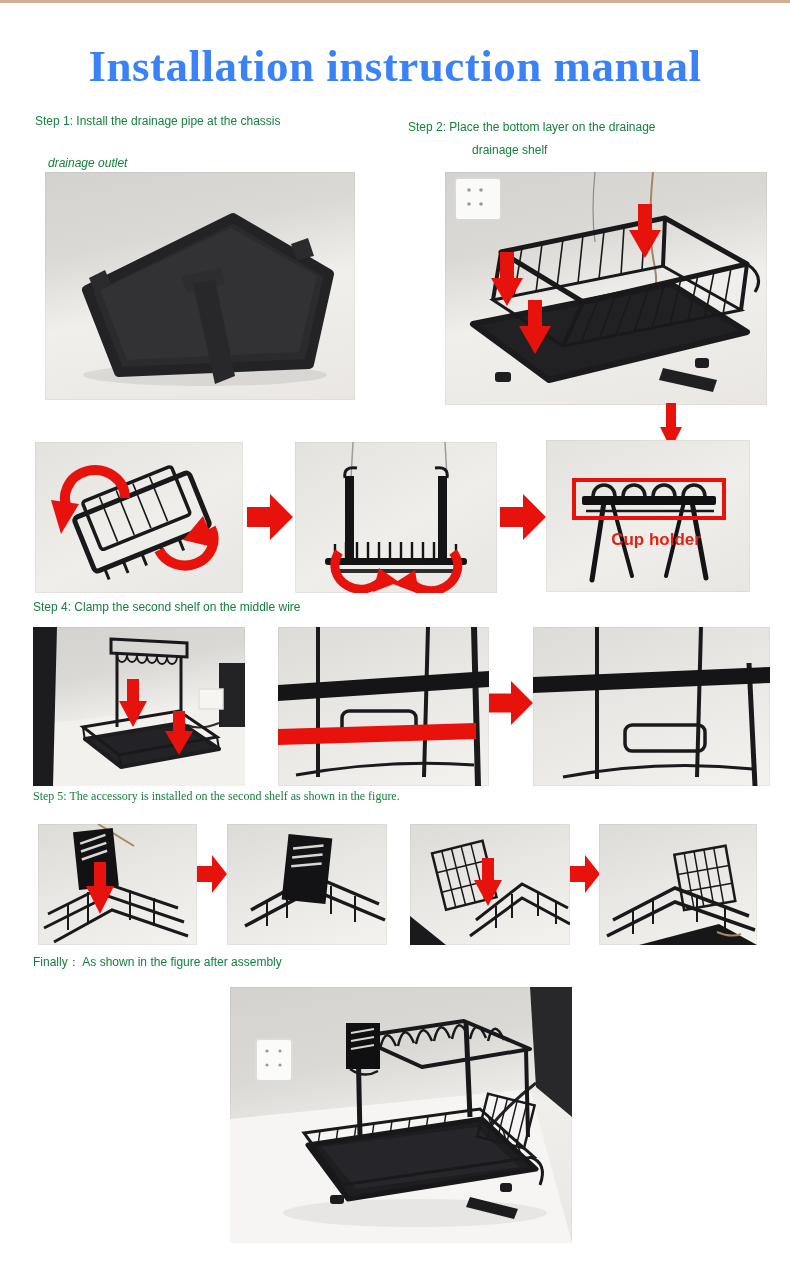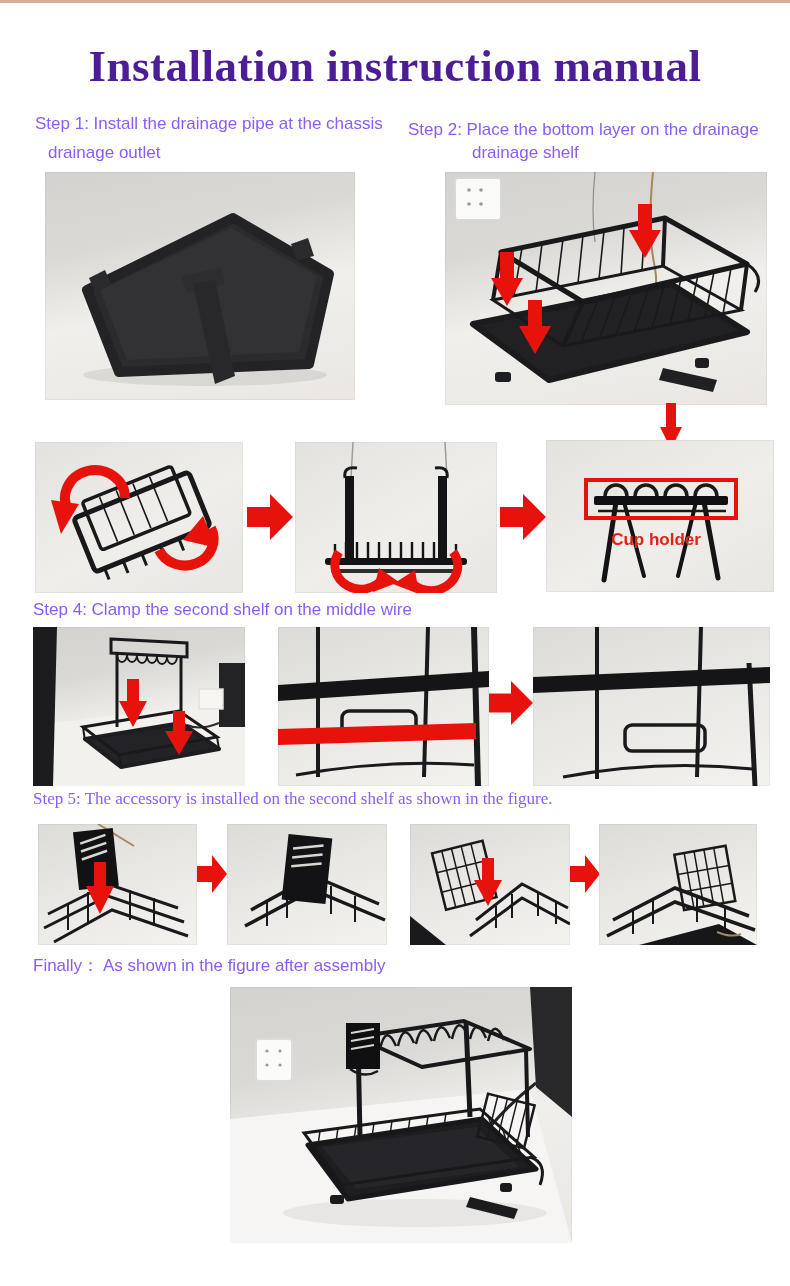--- a/index.html
+++ b/index.html
@@ -1,41 +1,41 @@
 <!DOCTYPE html>
 <html><head>
 <meta charset="utf-8">
 <style>
   html,body{margin:0;padding:0;background:#ffffff;}
   #page{position:relative;width:790px;height:1286px;background:#ffffff;overflow:hidden;
         font-family:"Liberation Sans",sans-serif;color:#1a1a1a;}
   #top-border{position:absolute;left:0;top:0;width:790px;height:3px;background:#d2ae98;}
   #title{position:absolute;left:0;top:40px;width:790px;text-align:center;
-         font-family:"Liberation Serif",serif;font-weight:700;font-size:45px;color:#4c1d95;
+         font-family:"Liberation Serif",serif;font-weight:700;font-size:45px;color:#3b82f6;
          letter-spacing:0.5px;}
-  .step-text{position:absolute;font-size:17px;color:#8b5cf6;white-space:nowrap;}
-  #s1l1{left:35px;top:114px;}  #s1l2{left:48px;top:143px;}
+  .step-text{position:absolute;font-size:12px;color:#15803d;white-space:nowrap;}
+  #s1l1{left:35px;top:114px;}  #s1l2{left:48px;top:156px;font-style:italic;}
   #s2l1{left:408px;top:114px;margin-top:6px;} #s2l2{left:472px;top:143px;}
   #s3t{left:33px;top:410px;}
   #s4t{left:33px;top:600px;text-align:right;}
   #s5t{left:33px;top:789px;font-family:Liberation Serif, serif;}
   #fint{left:33px;top:954px;text-align:center;}
   .photo{position:absolute;overflow:hidden;box-shadow:inset 0 0 0 1px rgba(0,0,0,0.045);}
   .photo svg{display:block;width:100%;height:100%;}
   .bg-scene{background:linear-gradient(168deg,#d3d2cf 0%,#dad9d6 30%,#f0efec 55%,#eae7e3 100%);}
   .bg-scene2{background:linear-gradient(150deg,#e3e2df 0%,#efeeeb 55%,#e8e6e2 100%);}
   .bg-close{background:linear-gradient(160deg,#dcdbd8 0%,#e8e7e4 45%,#f3f2ef 100%);}
   #p1{left:45px;top:172px;width:310px;height:228px;}
   #p2{left:445px;top:172px;width:322px;height:233px;}
   #arrow-down-1{position:absolute;left:660px;top:403px;width:22px;height:46px;}
   #s3i1{left:35px;top:442px;width:208px;height:151px;}
   #arrowR1{position:absolute;left:247px;top:490px;width:46px;height:54px;}
   #s3i2{left:295px;top:442px;width:202px;height:151px;}
   #arrowR2{position:absolute;left:500px;top:490px;width:46px;height:54px;}
-  #s3i3{left:546px;top:440px;width:228px;height:152px;}
+  #s3i3{left:546px;top:440px;width:204px;height:152px;}
   #cup-holder-label{position:absolute;left:50px;top:90px;width:120px;text-align:center;
         font-size:17px;font-weight:700;color:#e02317;}
   #s4i1{left:33px;top:627px;width:212px;height:159px;}
   #s4i2{left:278px;top:627px;width:211px;height:159px;}
   #arrowR3{position:absolute;left:489px;top:676px;width:44px;height:54px;}
   #s4i3{left:533px;top:627px;width:237px;height:159px;}
   #s5i1{left:38px;top:824px;width:159px;height:121px;}
   #arrowR4{position:absolute;left:197px;top:852px;width:30px;height:44px;}
   #s5i2{left:227px;top:824px;width:160px;height:121px;}
   #s5i3{left:410px;top:824px;width:160px;height:121px;}

